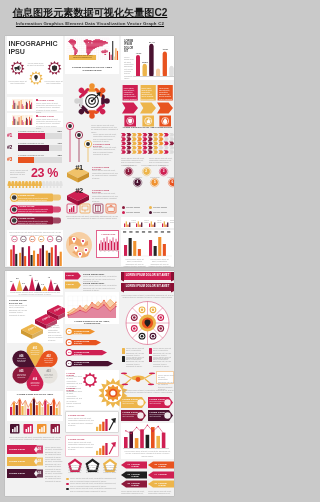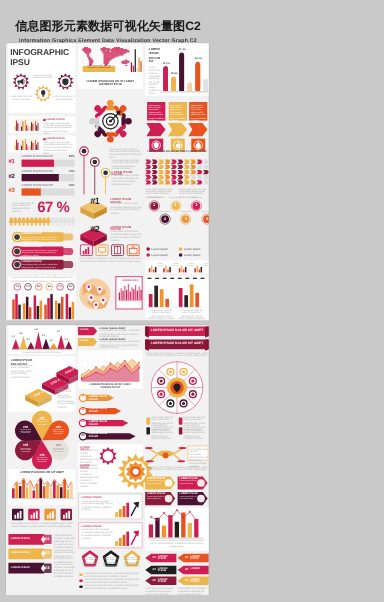--- a/index.html
+++ b/index.html
@@ -1,17 +1,17 @@
 <!DOCTYPE html>
 <html><head>
 <meta charset="utf-8">
 <style>
   html,body{margin:0;padding:0;}
   body{width:180px;height:502px;background:#c9c9c9;font-family:"Liberation Sans",sans-serif;overflow:hidden;}
-  .hdr{text-align:center;padding-top:17px;}
+  .hdr{text-align:center;padding-top:7px;text-decoration:underline;}
   .hdr .t{font-size:10.15px;font-weight:bold;color:#191919;letter-spacing:0px;line-height:12px;}
   .hdr .s{font-size:4.35px;font-weight:bold;color:#333;letter-spacing:.2px;margin-top:2px;}
   .pages{position:absolute;left:5px;top:36px;}
   .page{width:169px;background:#f2f2f2;position:relative;overflow:hidden;box-shadow:0 0 1px rgba(0,0,0,.25);}
   .p1{height:231px;}
   .p2{height:225px;margin-top:4px;}
   .abs{position:absolute;}
   .card{position:absolute;background:#fff;}
   .txt{font-size:1.9px;color:#a8a8a8;line-height:2.45px;}
   .rhd{font-size:2.5px;font-weight:bold;color:#c23b5e;letter-spacing:.1px;}
@@ -126,21 +126,21 @@
       <div class="abs" style="left:44px;top:106px;width:13px;text-align:right;font-size:2.3px;font-weight:bold;color:#555;">70%</div>
       <div class="abs" style="left:13px;top:109.2px;width:44px;height:6px;background:#dcdcdc;"></div>
       <div class="abs" style="left:13px;top:109.2px;width:30.8px;height:6px;background:#4a1230;"></div>
       <div class="abs big" style="left:2px;top:120.4px;font-size:5px;color:#e8531f;letter-spacing:-.2px;">#3</div>
       <div class="abs rhd" style="left:13px;top:118px;width:28px;text-align:left;font-size:2.3px;color:#8a8a8a;letter-spacing:.05px;">LOREM IPSUM DOLOR</div>
       <div class="abs" style="left:44px;top:118px;width:13px;text-align:right;font-size:2.3px;font-weight:bold;color:#555;">38%</div>
       <div class="abs" style="left:13px;top:121.2px;width:44px;height:6px;background:#dcdcdc;"></div>
       <div class="abs" style="left:13px;top:121.2px;width:15.8px;height:6px;background:#e8531f;"></div>
       <div class="card" style="left:2px;top:131px;width:56px;height:22px;background:none;">
         <div class="abs txt" style="left:3px;top:1.5px;width:20px;text-align:left;">Lorem ipsum dolor sit amet, consectetur adipiscing elit sed eiusmod.</div>
-        <div class="abs" style="left:24px;top:0px;font-size:12.5px;font-weight:bold;color:#cf1f52;letter-spacing:-.4px;line-height:12.5px;">67 %</div>
+        <div class="abs" style="left:24px;top:0px;font-size:12.5px;font-weight:bold;color:#cf1f52;letter-spacing:-.4px;line-height:12.5px;">23 %</div>
         <div class="abs" style="left:1px;top:14px;">
           <svg width="56" height="7" viewBox="0 0 56 7" style="">
             <circle cx="1.40" cy="1.40" r="1.40" fill="#edb54b"></circle>
             <path d="M-0.42,3.36 a1.82,1.82 0 0 1 3.64,0 L3.22,4.90 L2.10,4.90 L2.24,7.00 L0.56,7.00 L0.70,4.90 L-0.42,4.90 Z" fill="#edb54b"></path>
             <circle cx="4.83" cy="1.40" r="1.40" fill="#edb54b"></circle>
             <path d="M3.01,3.36 a1.82,1.82 0 0 1 3.64,0 L6.65,4.90 L5.53,4.90 L5.67,7.00 L3.99,7.00 L4.13,4.90 L3.01,4.90 Z" fill="#edb54b"></path>
             <circle cx="8.26" cy="1.40" r="1.40" fill="#edb54b"></circle>
             <path d="M6.44,3.36 a1.82,1.82 0 0 1 3.64,0 L10.08,4.90 L8.96,4.90 L9.10,7.00 L7.42,7.00 L7.56,4.90 L6.44,4.90 Z" fill="#edb54b"></path>
             <circle cx="11.69" cy="1.40" r="1.40" fill="#edb54b"></circle>
             <path d="M9.87,3.36 a1.82,1.82 0 0 1 3.64,0 L13.51,4.90 L12.39,4.90 L12.53,7.00 L10.85,7.00 L10.99,4.90 L9.87,4.90 Z" fill="#edb54b"></path>

